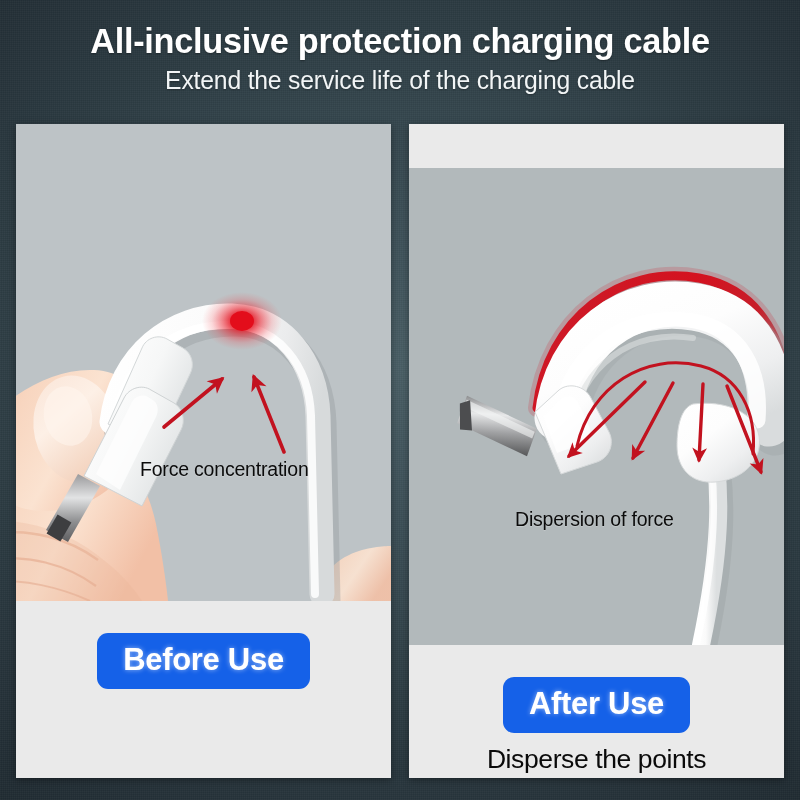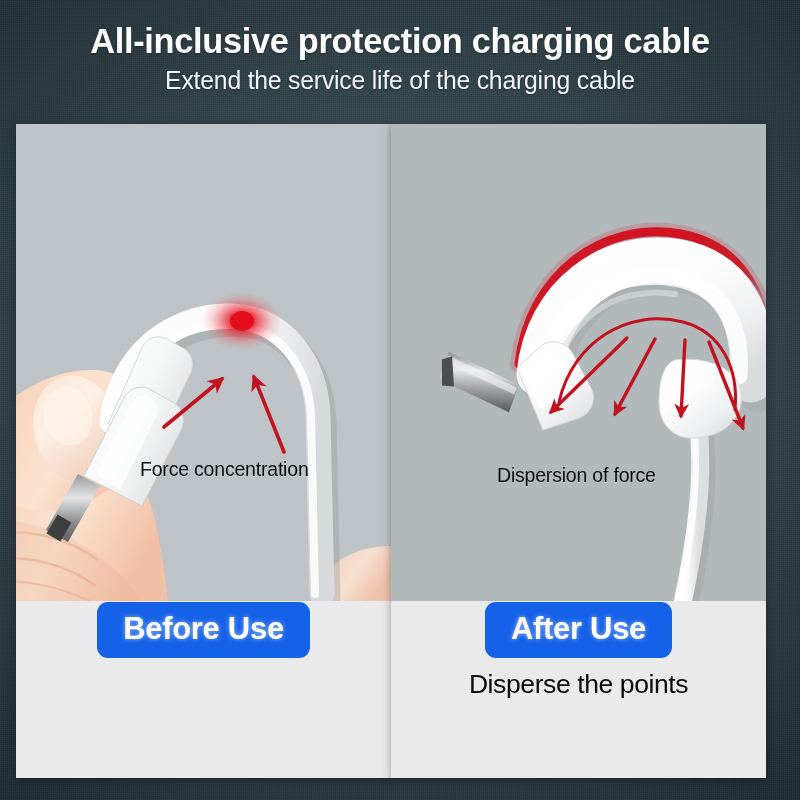--- a/index.html
+++ b/index.html
@@ -63,20 +63,21 @@
   }
 
   
   .panels {
     position: absolute;
     top: 124px;
     left: 16px;
     width: 768px;
     height: 654px;
     display: flex;
+    gap: 18px;
     z-index: 3;
   }
   .panel {
     position: relative;
     width: 375px;
     height: 654px;
     background: #eaeaea;
     overflow: hidden;
     box-shadow: 0 2px 8px rgba(0,0,0,.35);
     display: flex;
@@ -84,21 +85,21 @@
   }
 
   
   .photo {
     position: relative;
     width: 100%;
     height: 477px;
     overflow: hidden;
   }
   .photo-left  { background: linear-gradient(160deg, #c6cbce 0%, #bcc2c5 40%, #b6bcbf 100%); }
-  .photo-right { background: linear-gradient(170deg, #b9c0c2 0%, #b2b9bb 50%, #aeb5b7 100%); }
+  .photo-right { background: linear-gradient(170deg, #b9c0c2 0%, #b2b9bb 50%, #aeb5b7 100%); margin-top: 44px; }
 
   .photo svg { position: absolute; inset: 0; width: 100%; height: 100%; display: block; }
 
   .label-text {
     position: absolute;
     font-size: 19.5px;
     font-weight: normal;
     color: #0b0b0b;
     white-space: nowrap;
     letter-spacing: -0.2px;
@@ -106,21 +107,21 @@
   }
   .label-left  { left: 124px; top: 334px; }
   .label-right { left: 106px; top: 340px; }
 
   
   .caption {
     position: relative;
     flex: 1;
     background: #eaeaea;
     text-align: center;
-    padding-top: 1px;
+    padding-top: 32px;
   }
   .badge {
     display: inline-block;
     background: #1561e8;
     color: #ffffff;
     font-size: 31px;
     font-weight: bold;
     line-height: 1;
     padding: 11px 26px 14px 26px;
     border-radius: 11px;

